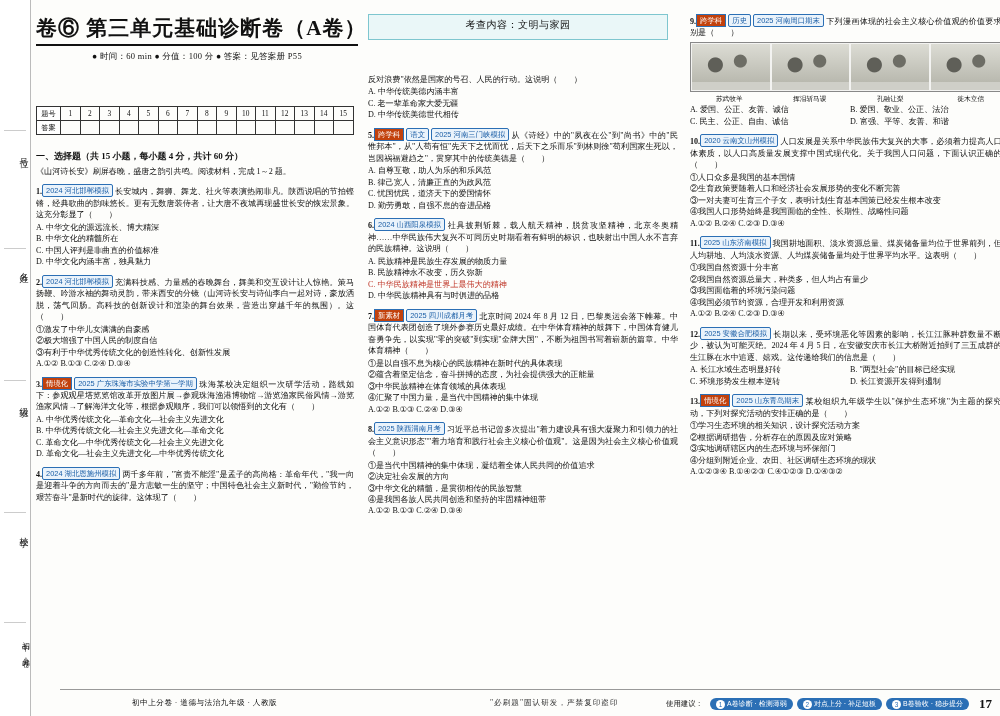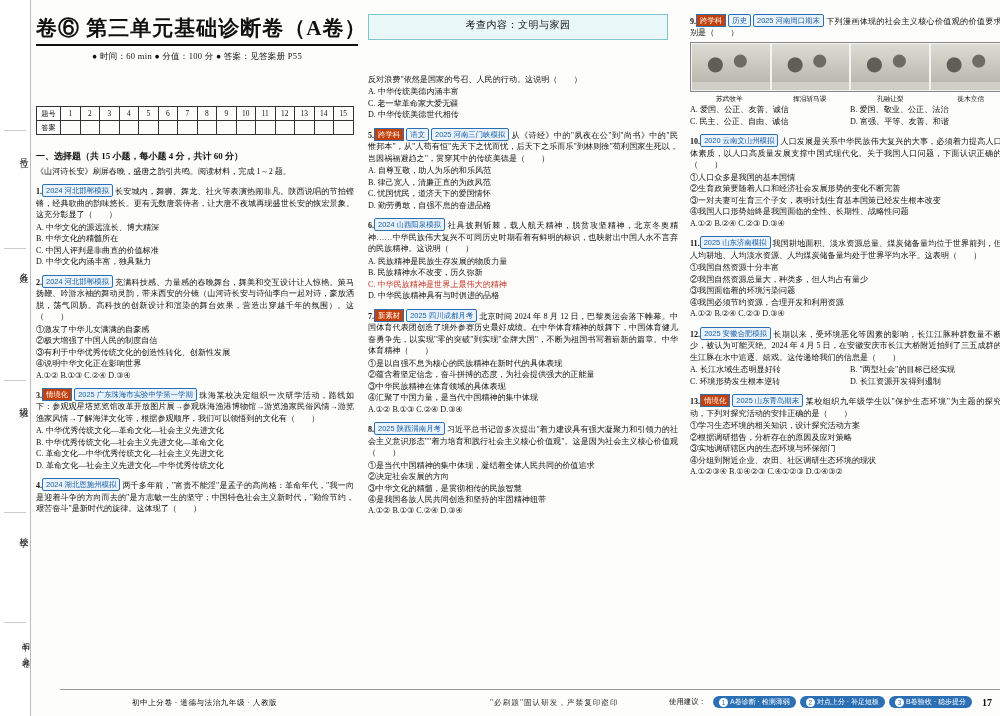--- a/index.html
+++ b/index.html
@@ -145,21 +145,21 @@
   .footer .fr{position:absolute;right:8px;top:6px;display:flex;align-items:center;gap:4px;}
   .pill{
     display:inline-flex;align-items:center;gap:2px;
     background:#2b6fb5;color:#fff;border-radius:7px;padding:1px 6px;font-size:7px;
     font-family:"Liberation Sans",sans-serif;
   }
   .pill .num{
     display:inline-block;width:9px;height:9px;border-radius:50%;
     background:#fff;color:#2b6fb5;text-align:center;line-height:9px;font-size:6.4px;
   }
-  .pagenum{font-size:10px;font-weight:bold;margin-left:6px;}
+  .pagenum{font-size:13px;font-weight:bold;margin-left:6px;}
   .usehint{font-size:7.4px;margin-right:3px;}
 </style>
 </head>
 <body>
 
 <div class="page">
 
   <div class="binding">
     <div class="vline sec1" style="top:130px"></div>
     <div class="vline sec2" style="top:248px"></div>
@@ -241,21 +241,20 @@
           <div class="opt">D. 中华文化内涵丰富，独具魅力</div>
         </div>
       </div>
 
       <div class="q">
         <span class="qn">2.</span><span class="tag">2024 河北邯郸模拟</span><span>充满科技感、力量感的春晚舞台，舞美和交互设计让人惊艳。策马扬鞭、吟游水袖的舞动灵韵，带来西安的分镜（山河诗长安与诗仙李白一起对诗，豪放洒脱，荡气回肠。高科技的创新设计和渲染的舞台效果，营造出穿越千年的氛围）。这（　　）</span>
         <div class="opts">
           <div>①激发了中华儿女满满的自豪感</div>
           <div>②极大增强了中国人民的制度自信</div>
           <div>③有利于中华优秀传统文化的创造性转化、创新性发展</div>
-          <div>④说明中华文化正在影响世界</div>
           <div>A.①②    B.①③    C.②④    D.③④</div>
         </div>
       </div>
 
       <div class="q">
         <span class="qn">3.</span><span class="tag2">情境化</span><span class="tag">2025 广东珠海市实验中学第一学期</span><span>珠海某校决定组织一次研学活动，路线如下：参观观星塔览览馆改革开放图片展→参观珠海渔港博物馆→游览渔家民俗风情→游览渔家风情→了解海洋文化等，根据参观顺序，我们可以领悟到的文化有（　　）</span>
         <div class="opts">
           <div>A. 中华优秀传统文化—革命文化—社会主义先进文化</div>
           <div>B. 中华优秀传统文化—社会主义先进文化—革命文化</div>
           <div>C. 革命文化—中华优秀传统文化—社会主义先进文化</div>

